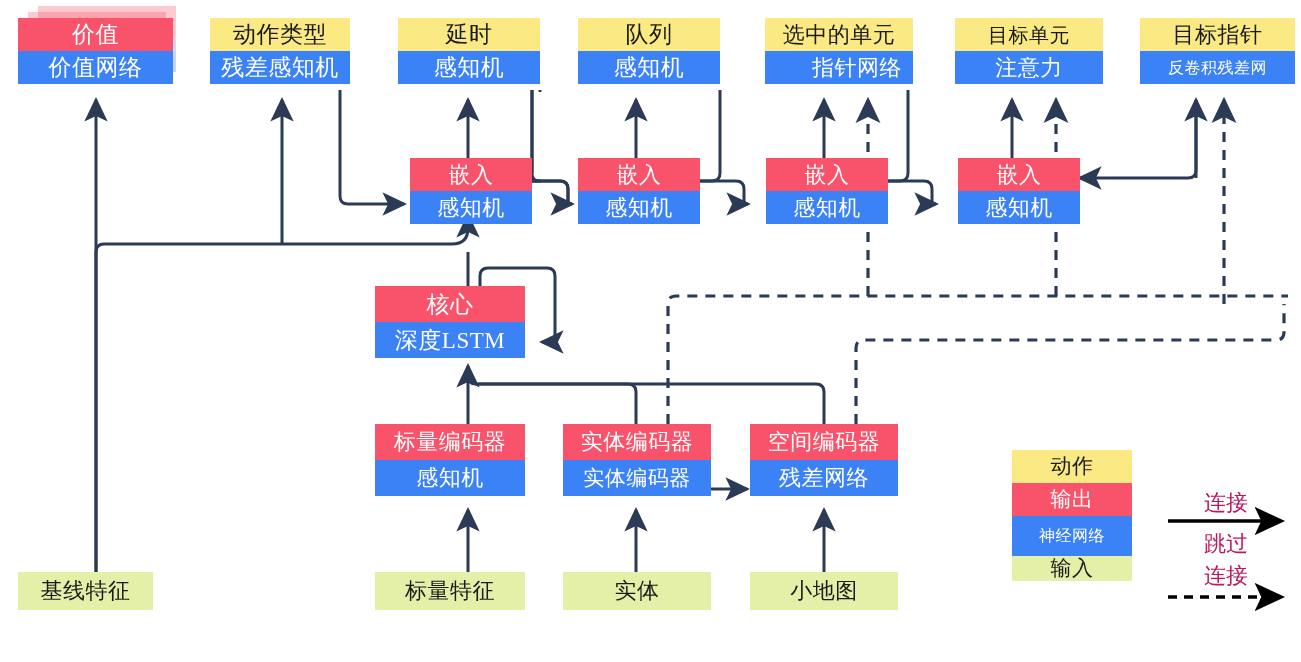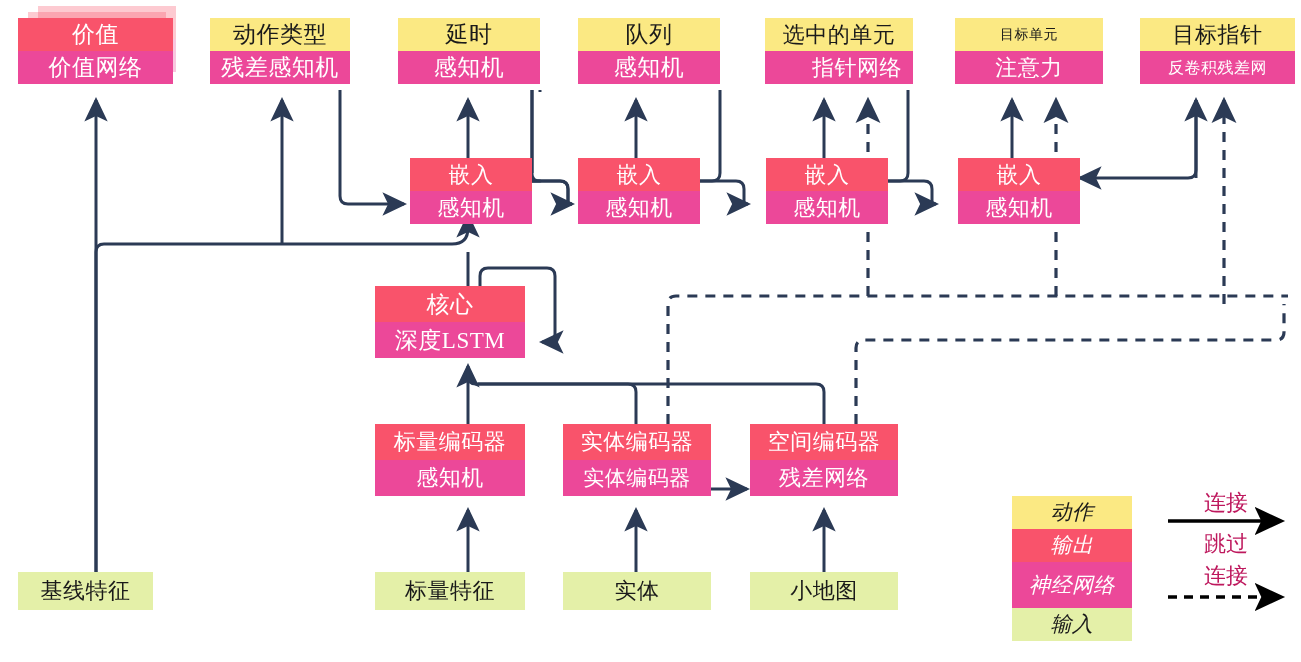--- a/index.html
+++ b/index.html
@@ -5,21 +5,21 @@
   html,body{margin:0;padding:0;background:#ffffff;}
   body{font-family:"Liberation Serif","DejaVu Serif",serif;}
   #stage{position:relative;width:1301px;height:662px;background:#fff;overflow:hidden;}
   svg.wires{position:absolute;left:0;top:0;width:1301px;height:662px;pointer-events:none;}
 
   .node{position:absolute;box-sizing:border-box;}
   .cell{box-sizing:border-box;display:flex;align-items:center;justify-content:center;
         line-height:1;white-space:nowrap;letter-spacing:.5px;}
   .c-action{background:#fbe983;color:#1a1a1a;}
   .c-output{background:#f9536b;color:#ffffff;}
-  .c-net{background:#ec4899;color:#ffffff;}
+  .c-net{background:#3b82f6;color:#ffffff;}
   .c-input{background:#e4f0a8;color:#1a1a1a;}
 
   .ghost{position:absolute;opacity:.30;}
   .legend{position:absolute;}
   .legend .cell{justify-content:center;}
   .lg-label{position:absolute;text-align:center;color:#be185d;white-space:nowrap;}
 </style>
 </head>
 <body>
 
@@ -121,21 +121,21 @@
     <div class="cell c-action" style="height:33px;font-size:23px;">队列</div>
     <div class="cell c-net" style="height:33px;font-size:23px;">感知机</div>
   </div>
 
   <div class="node" style="left:765px;top:18px;width:148px;height:66px;">
     <div class="cell c-action" style="height:33px;font-size:22px;">选中的单元</div>
     <div class="cell c-net" style="height:33px;font-size:22px;padding-left:36px;">指针网络</div>
   </div>
 
   <div class="node" style="left:955px;top:18px;width:148px;height:66px;">
-    <div class="cell c-action" style="height:33px;font-size:14px;">目标单元</div>
+    <div class="cell c-action" style="height:33px;font-size:20px;">目标单元</div>
     <div class="cell c-net" style="height:33px;font-size:22px;">注意力</div>
   </div>
 
   <div class="node" style="left:1140px;top:18px;width:155px;height:66px;">
     <div class="cell c-action" style="height:33px;font-size:22px;">目标指针</div>
     <div class="cell c-net" style="height:33px;font-size:16px;">反卷积残差网</div>
   </div>
 
   <div class="node" style="left:410px;top:158px;width:122px;height:66px;">
     <div class="cell c-output" style="height:33px;font-size:22px;">嵌入</div>
@@ -170,25 +170,25 @@
   <div class="node" style="left:750px;top:424px;width:148px;height:72px;">
     <div class="cell c-output" style="height:36px;font-size:22px;">空间编码器</div>
     <div class="cell c-net" style="height:36px;font-size:22px;">残差网络</div>
   </div>
 
   <div class="node cell c-input" style="left:18px;top:572px;width:135px;height:38px;font-size:22px;">基线特征</div>
   <div class="node cell c-input" style="left:375px;top:572px;width:150px;height:38px;font-size:22px;">标量特征</div>
   <div class="node cell c-input" style="left:563px;top:572px;width:148px;height:38px;font-size:22px;">实体</div>
   <div class="node cell c-input" style="left:750px;top:572px;width:148px;height:38px;font-size:22px;">小地图</div>
 
-  <div class="legend" style="left:1012px;top:496px;width:120px;height:132px;font-style:italic;">
+  <div class="legend" style="left:1012px;top:450px;width:120px;height:132px;">
     <div class="cell c-action" style="height:33px;font-size:21px;">动作</div>
     <div class="cell c-output" style="height:33px;font-size:21px;">输出</div>
-    <div class="cell c-net" style="height:46px;font-size:21px;">神经网络</div>
-    <div class="cell c-input" style="height:33px;font-size:21px;">输入</div>
+    <div class="cell c-net" style="height:40px;font-size:16px;">神经网络</div>
+    <div class="cell c-input" style="height:25px;font-size:21px;">输入</div>
   </div>
 
   <div class="lg-label" style="left:1178px;top:488px;width:96px;font-size:22px;">连接</div>
   <div class="lg-label" style="left:1178px;top:529px;width:96px;font-size:22px;">跳过</div>
   <div class="lg-label" style="left:1178px;top:561px;width:96px;font-size:22px;">连接</div>
 
   <svg class="wires" style="z-index:5;" viewBox="0 0 1301 662">
     <defs>
       <marker id="lah" markerWidth="10" markerHeight="10" refX="7.5" refY="5" orient="auto" markerUnits="strokeWidth">
         <path d="M0,0.8 L9,5 L0,9.2 L2,5 Z" fill="#000"></path>

